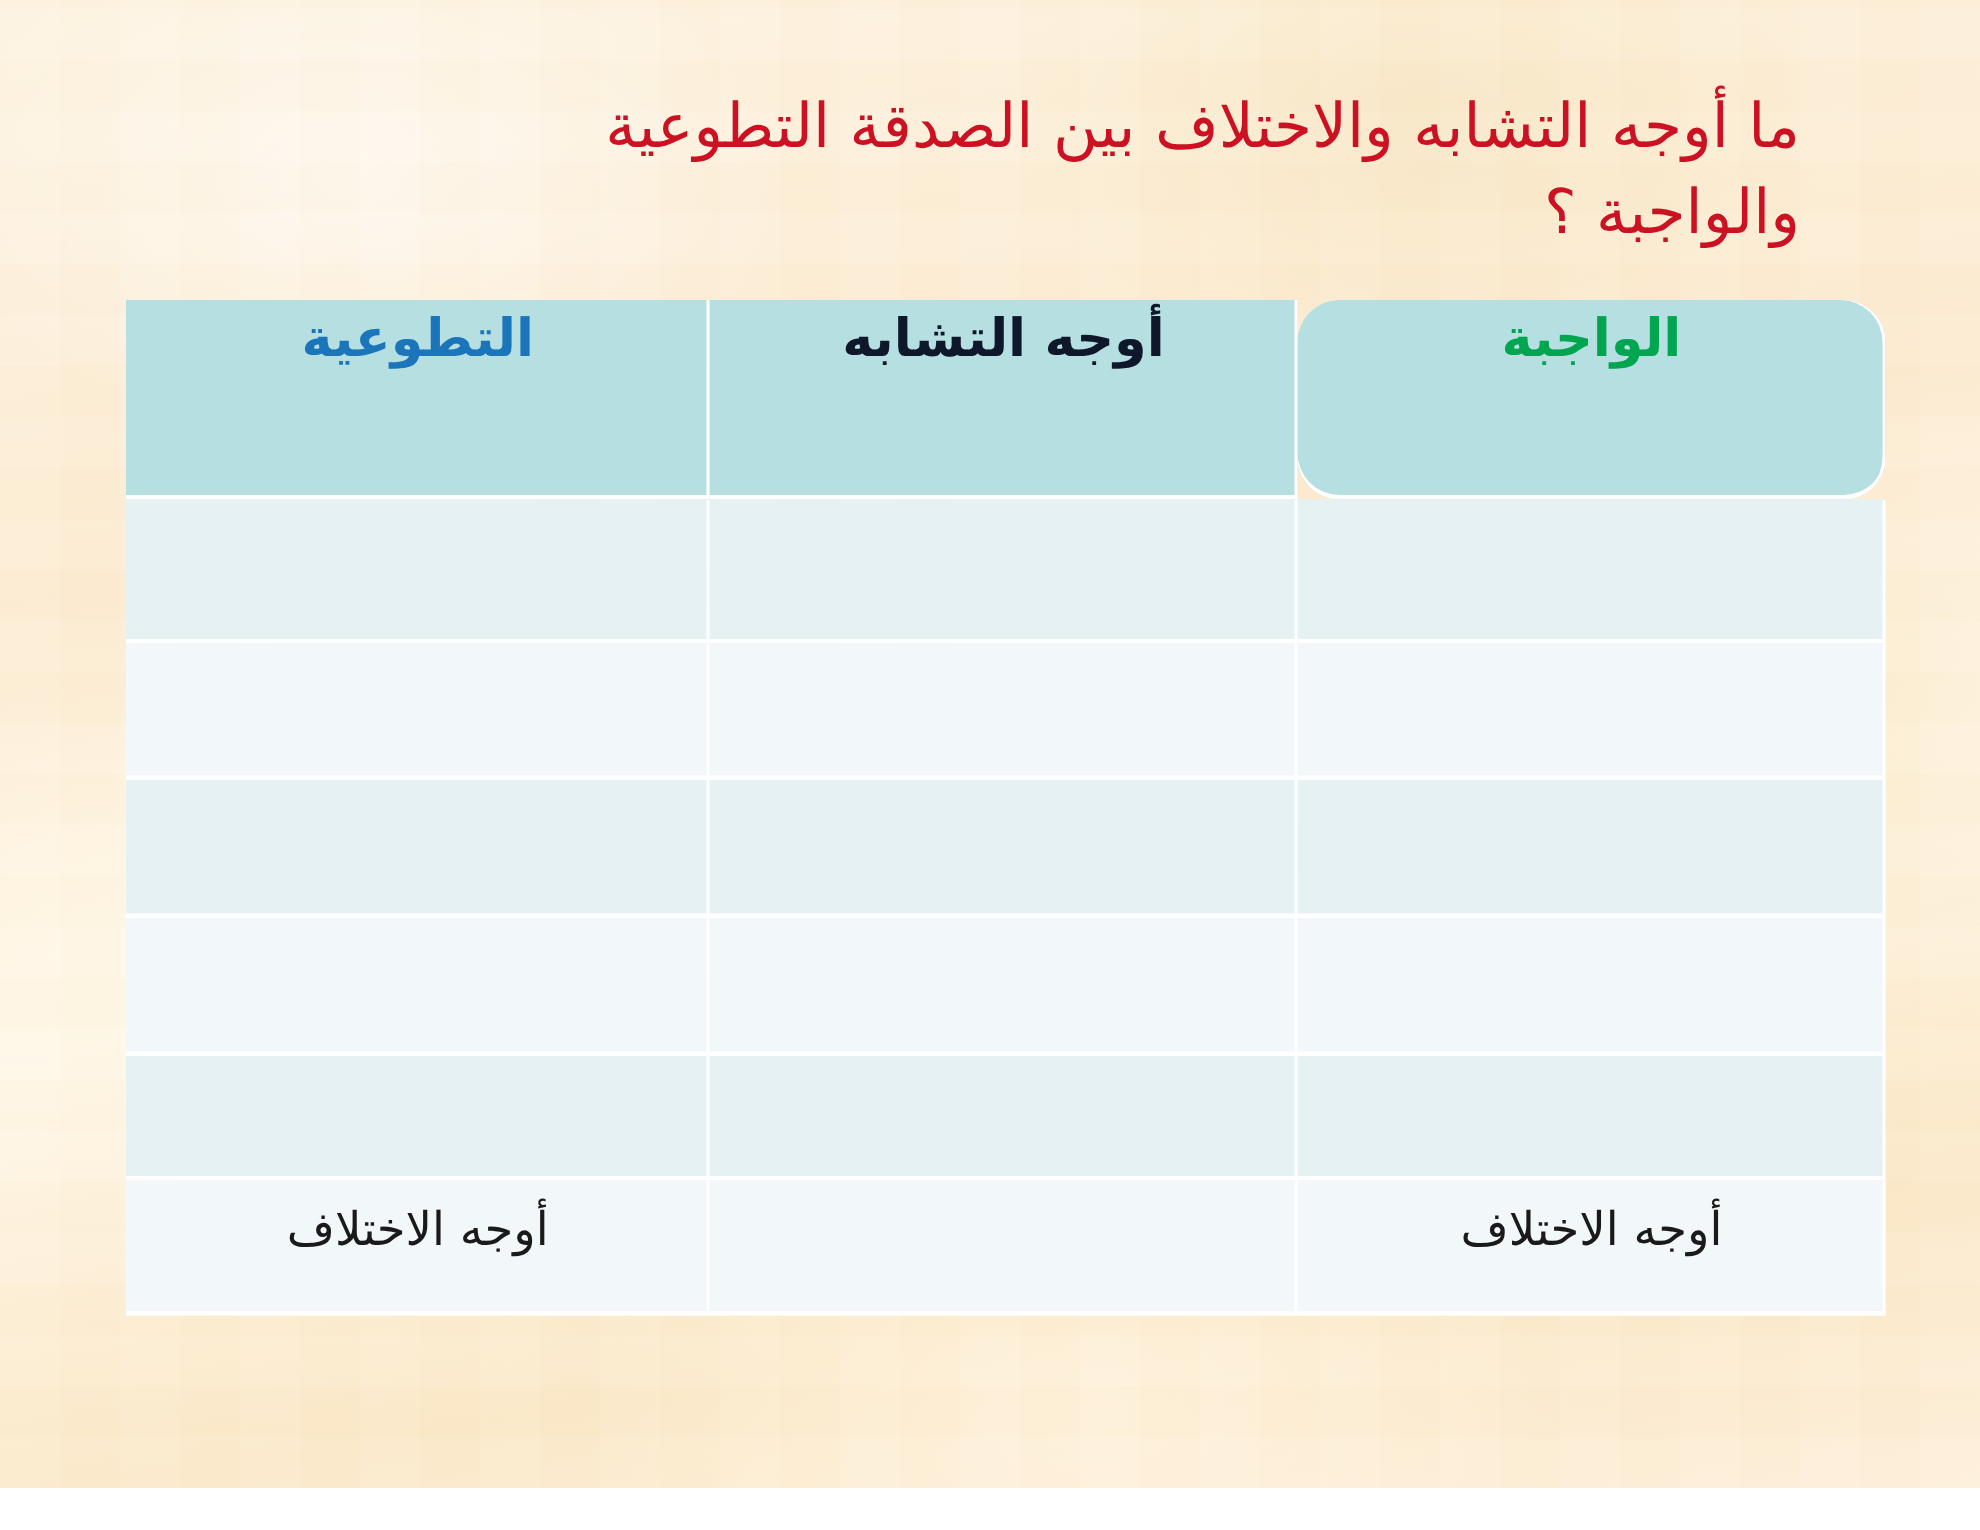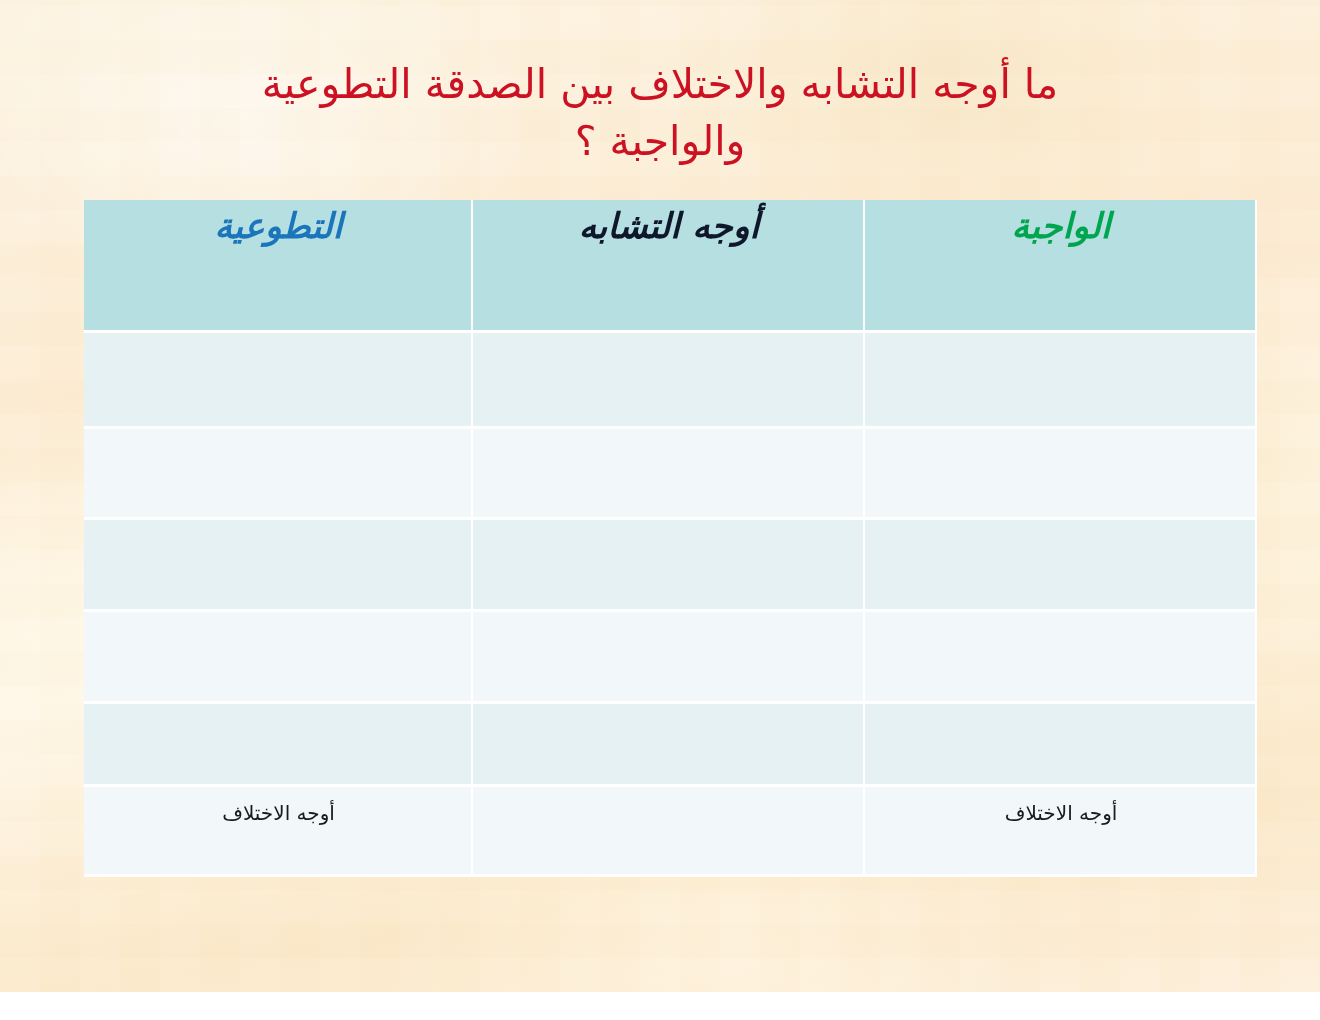--- a/index.html
+++ b/index.html
@@ -42,21 +42,21 @@
       repeating-linear-gradient(90deg,  rgba(255,255,255,0.05) 0 40px, rgba(243,226,192,0.05) 40px 80px);
     mix-blend-mode: normal;
   }
 
   
   #title {
     position: absolute;
     top: 56px;
     right: 120px;
     left: 120px;
-    text-align: center;
+    text-align: right;
     color: #cc1122;
     font-size: 41px;
     line-height: 1.38;
     font-weight: 400;
     direction: rtl;
     z-index: 3;
     white-space: pre-line;
     letter-spacing: 0;
   }
 
@@ -87,41 +87,40 @@
   }
 
   
   #comparison-table thead th {
     height: 127px;
     background: #b6dfe2;
     font-size: 35px;
     font-weight: bold;
     padding-top: 6px;
     text-align: center;
-    font-style: italic;
-  }
-  .th-waajiba  { color: #00a550; }
+  }
+  .th-waajiba  { color: #00a550; border-radius: 28px; }
   .th-tashabuh { color: #0f172a; }
   .th-tatawwu  { color: #1b75bb; }
 
   
   #comparison-table tbody tr.band-a td { background: #e5f1f2; }
   #comparison-table tbody tr.band-b td { background: #f2f7fa; }
 
   #comparison-table tbody tr.row-1 td { height: 96px; }
   #comparison-table tbody tr.row-2 td { height: 91px; }
   #comparison-table tbody tr.row-3 td { height: 92px; }
   #comparison-table tbody tr.row-4 td { height: 92px; }
   #comparison-table tbody tr.row-5 td { height: 83px; }
   #comparison-table tbody tr.row-6 td { height: 90px; }
 
   .cell-text {
     display: block;
     color: #1a1a1a;
-    font-size: 20px;
+    font-size: 31px;
     line-height: 1.25;
     padding-top: 14px;
     text-align: center;
     font-weight: 400;
     min-height: 1px;
   }
   .cell-text:empty { min-height: 1px; }
 
   
   #bottom-strip {

